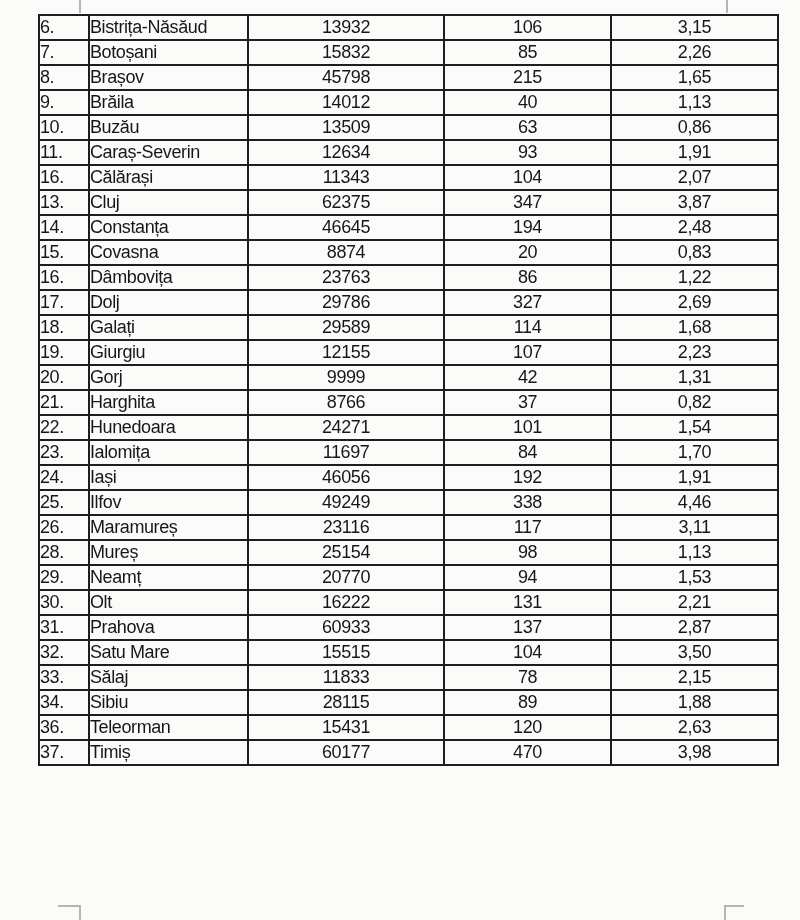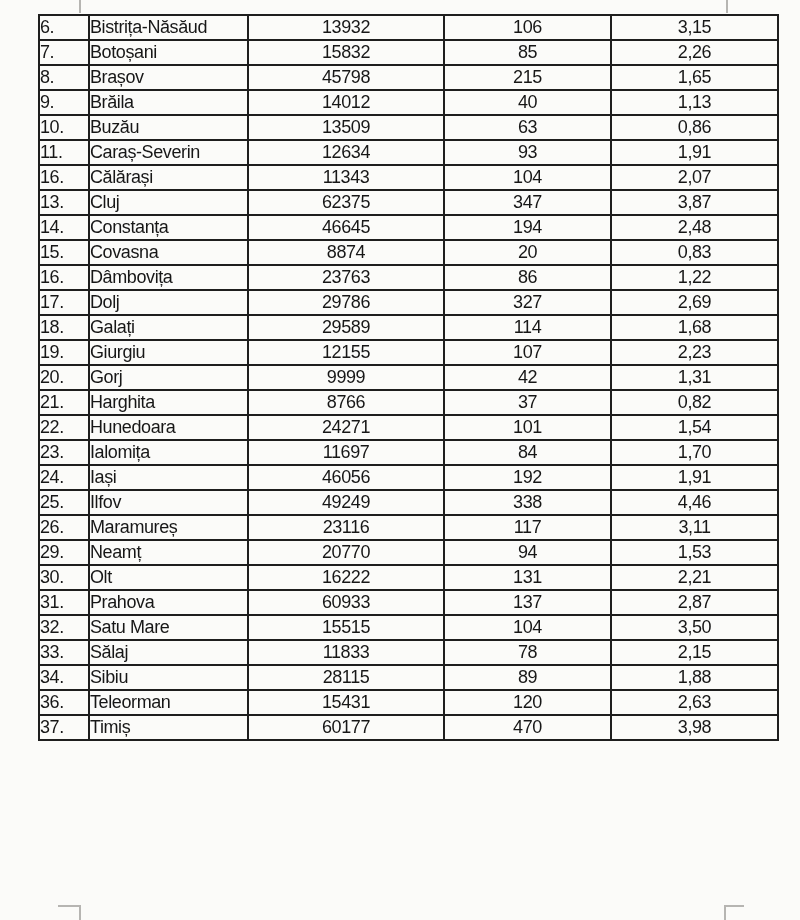--- a/index.html
+++ b/index.html
@@ -214,20 +214,27 @@
           <td class="cell-center">4,46</td>
         </tr>
         <tr>
           <td class="cell-index">26.</td>
           <td class="cell-name">Maramureș</td>
           <td class="cell-center">23116</td>
           <td class="cell-center">117</td>
           <td class="cell-center">3,11</td>
         </tr>
         <tr>
+          <td class="cell-index">28.</td>
+          <td class="cell-name">Mureș</td>
+          <td class="cell-center">25154</td>
+          <td class="cell-center">98</td>
+          <td class="cell-center">1,13</td>
+        </tr>
+        <tr>
           <td class="cell-index">29.</td>
           <td class="cell-name">Neamț</td>
           <td class="cell-center">20770</td>
           <td class="cell-center">94</td>
           <td class="cell-center">1,53</td>
         </tr>
         <tr>
           <td class="cell-index">30.</td>
           <td class="cell-name">Olt</td>
           <td class="cell-center">16222</td>

